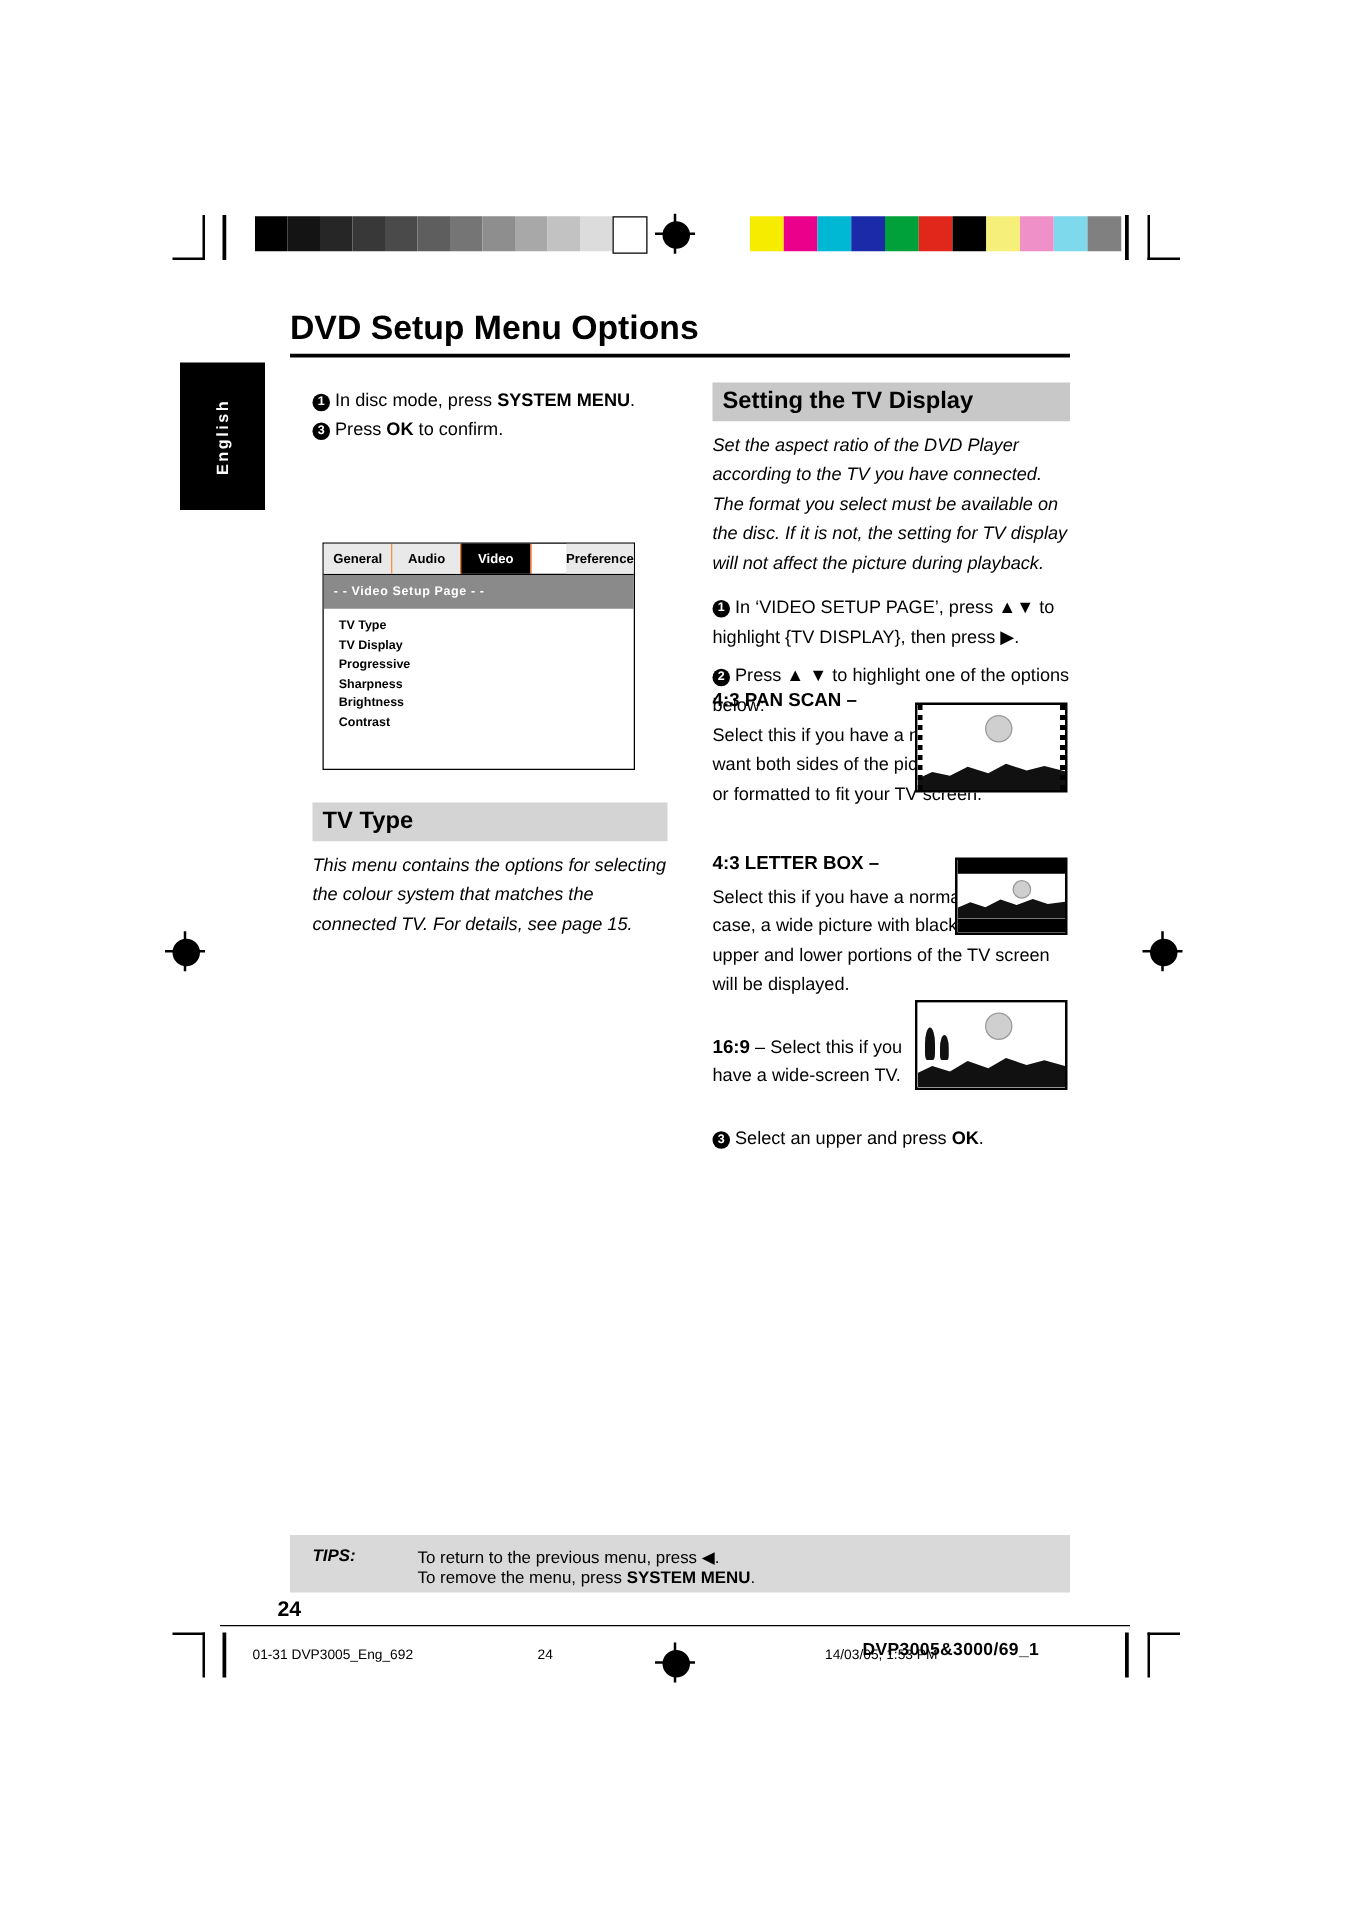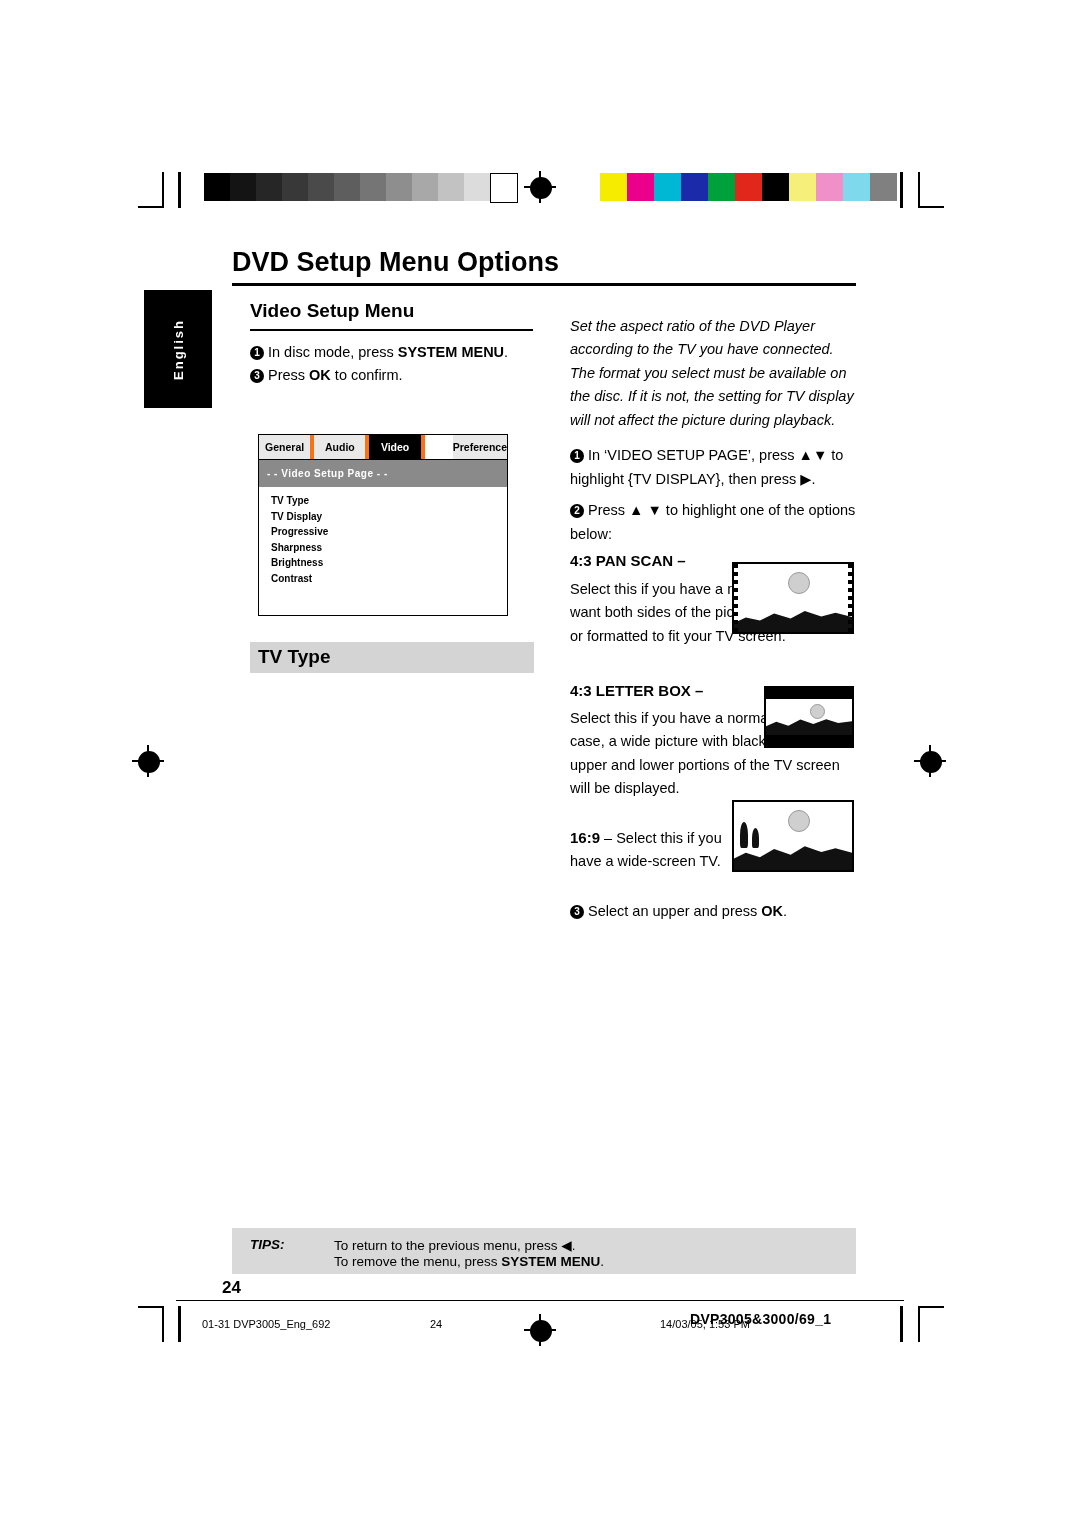--- a/index.html
+++ b/index.html
@@ -144,21 +144,21 @@
     height: 24px;
     border-bottom: 1px solid #000;
   }
   .osd-tabs .tab {
     flex: 1;
     font-size: 10.5px;
     font-weight: bold;
     display: flex;
     align-items: center;
     justify-content: center;
-    border-right: 4px solid #f97316;
+    border-right: 1px solid #f97316;
     background: #e9e9e9;
   }
   .osd-tabs .tab:last-child { border-right: none; margin-left: 28px; }
   .osd-tabs .tab.active { background: #000; color: #fff; }
   .osd-subhead {
     height: 27px;
     background: #8a8a8a;
     color: #fff;
     font-size: 10px;
     font-weight: bold;
@@ -352,21 +352,20 @@
 <div class="crop-mark" style="left:900px; top:1306px; width:3px; height:36px;"></div>
 
 <div class="page-title">DVD Setup Menu Options</div>
 <div class="title-rule"></div>
 
 <div class="lang-tab">
   <span>English</span>
 </div>
 
 <div class="col-left">
-  <h2 class="sec-plain">Video Setup Menu</h2>
   <div class="steps">
     <span class="step-line">
       <span class="bullet-num">1</span><span>In disc mode, press </span><span class="b">SYSTEM MENU</span><span>.</span>
     </span>
     <span class="step-line">
       <span class="bullet-num">3</span><span>Press </span><span class="b">OK</span><span> to confirm.</span>
     </span>
   </div>
 </div>
 
@@ -383,23 +382,25 @@
     <div>TV Display</div>
     <div>Progressive</div>
     <div>Sharpness</div>
     <div>Brightness</div>
     <div>Contrast</div>
   </div>
 </div>
 
 <div style="position:absolute; left:250px; top:642px; width:284px;">
   <h2 class="sec-gray">TV Type</h2>
+  <div class="body-txt">This menu contains the options for selecting the colour system that matches the connected TV.  For details, see page 15.</div>
 </div>
 
 <div style="position:absolute; left:570px; top:306px; width:286px;">
+  <h2 class="sec-gray dark">Setting the TV Display</h2>
   <div class="body-txt">Set the aspect ratio of the DVD Player according to the TV you have connected. The format you select must be available on the disc.  If it is not, the setting for TV display will not affect the picture during playback.</div>
 
   <div class="steps" style="margin-top:12px;">
     <span class="step-line">
       <span class="bullet-num">1</span><span>In ‘VIDEO SETUP PAGE’, press ▲▼ to highlight {TV DISPLAY}, then press ▶.</span>
     </span>
     <span class="step-line" style="margin-top:8px;">
       <span class="bullet-num">2</span><span>Press ▲ ▼ to highlight one of the options below:</span>
     </span>
   </div>

